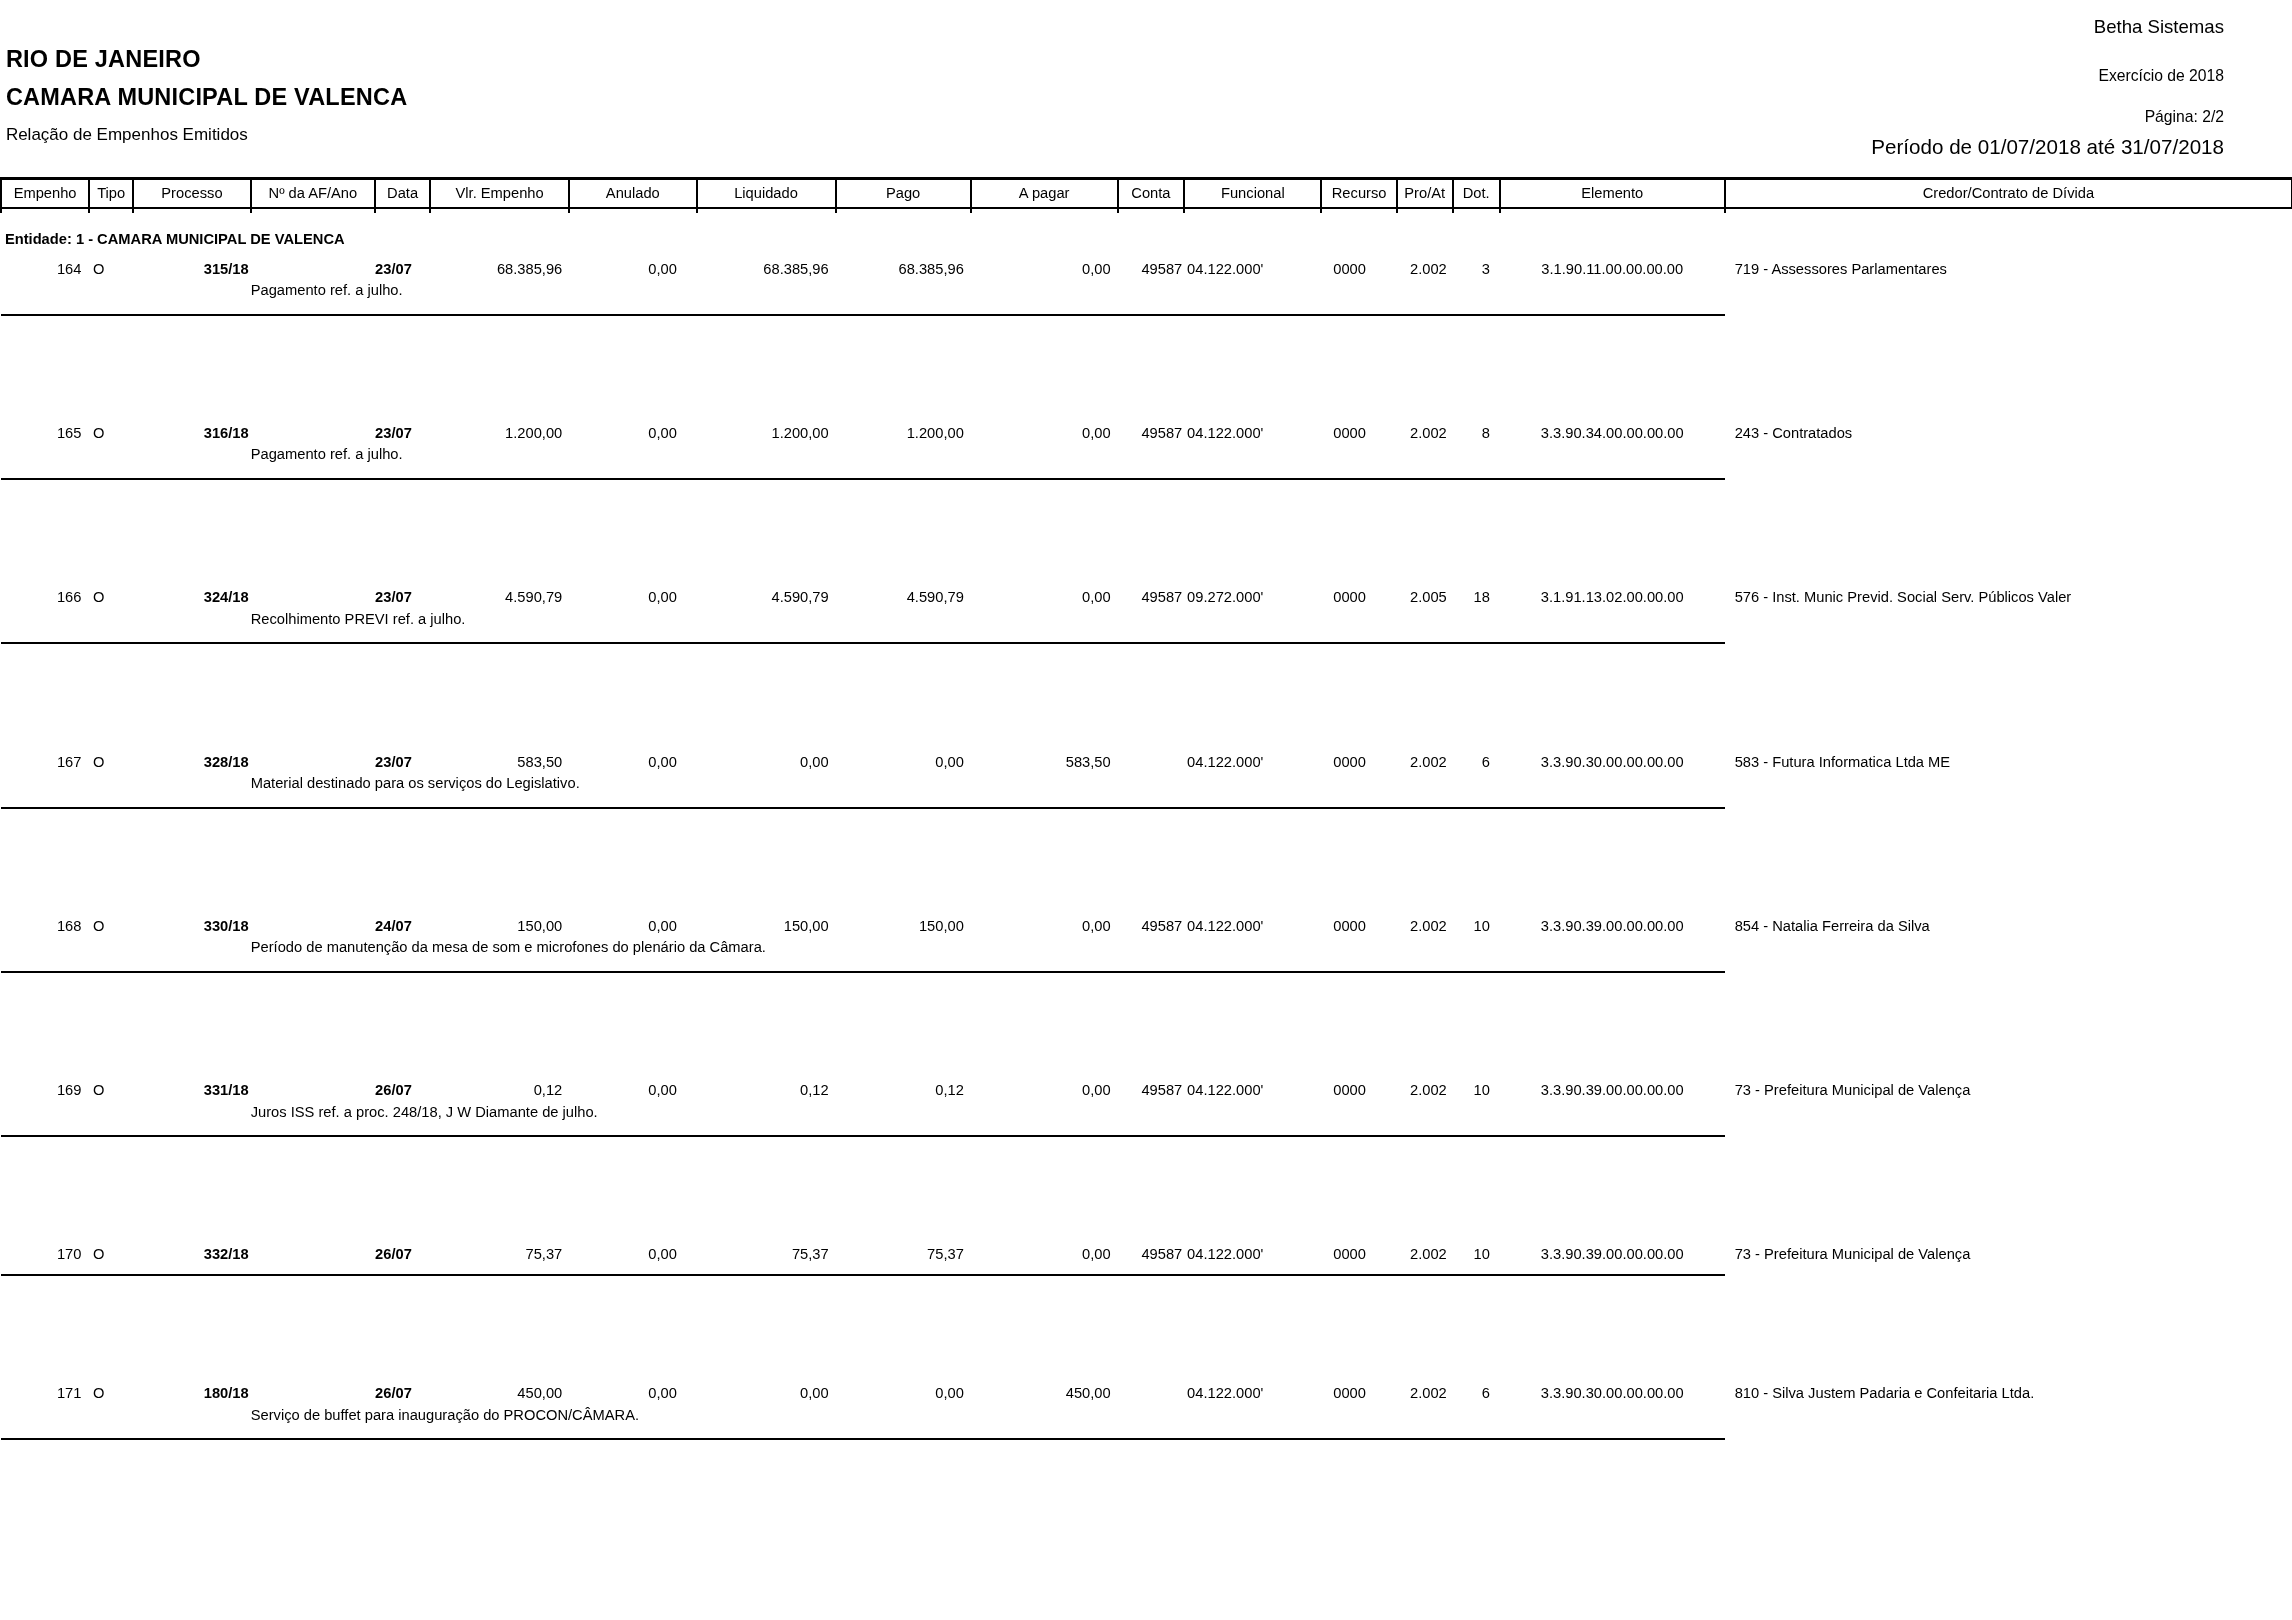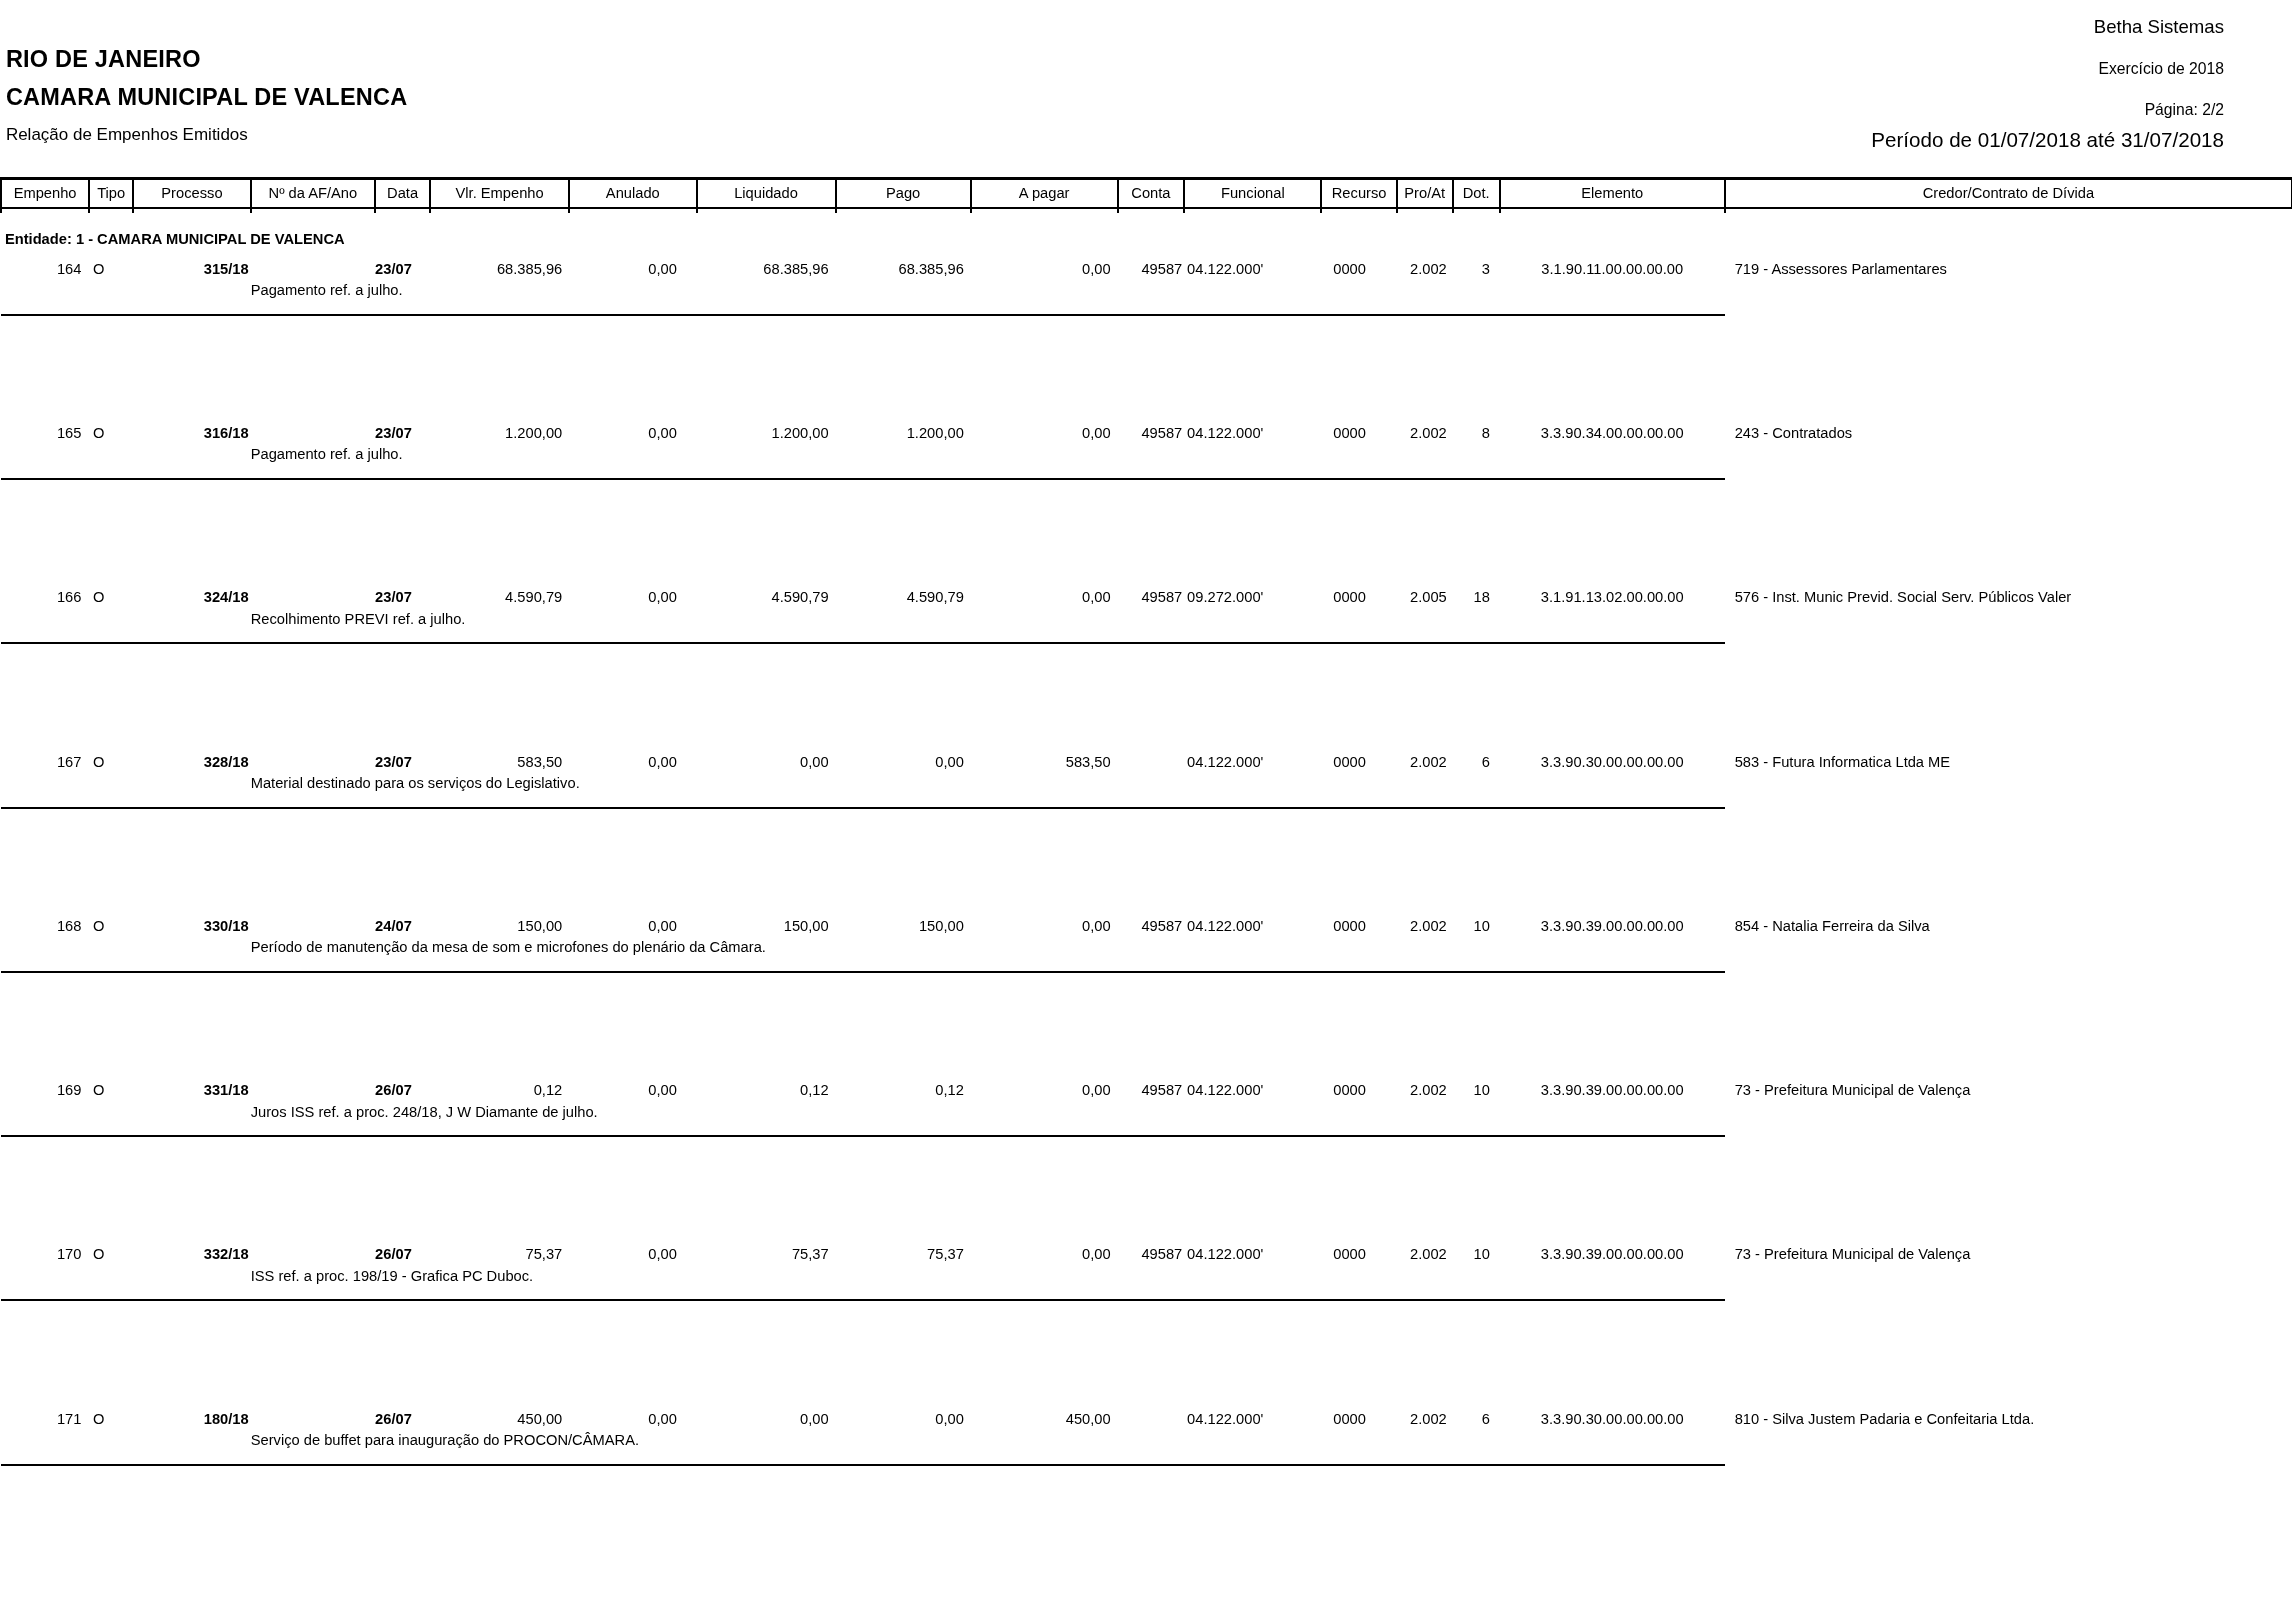--- a/index.html
+++ b/index.html
@@ -15,21 +15,21 @@
   }
   
   .header-left { position: absolute; left: 5.9px; top: 47px; }
   .org-state, .org-name {
     font-size: 23.5px; font-weight: bold; line-height: 25.5px; margin-bottom: 12.7px;
     letter-spacing: 0.2px;
   }
   .report-title { font-size: 17px; font-weight: normal; line-height: 23.5px; }
 
   .header-right { position: absolute; right: 69px; top: 15.7px; text-align: right; }
-  .vendor-name   { font-size: 18.6px; line-height: 21.6px; margin-bottom: 23px; }
+  .vendor-name   { font-size: 18.6px; line-height: 21.6px; margin-bottom: 30px; }
   .exercise-label{ font-size: 15.7px; line-height: 17.6px; margin-bottom: 23.5px; }
   .page-number   { font-size: 15.7px; line-height: 17.6px; margin-bottom: 8.8px; }
   .period-label  { font-size: 20.6px; line-height: 23.5px; }
 
   
   .report-table-wrap { position: absolute; top: 177px; left: 0; right: 0; border-radius: 27px; }
   table { width: 100%; border-collapse: collapse; table-layout: fixed; }
   td, th { padding: 0; white-space: nowrap; overflow: visible; font-size: 14.7px; }
 
   thead th {
@@ -352,24 +352,20 @@
             <td class="c-pago">75,37</td>
             <td class="c-apagar">0,00</td>
             <td class="c-conta">49587</td>
             <td class="c-funcional">04.122.000'</td>
             <td class="c-recurso">0000</td>
             <td class="c-proat">2.002</td>
             <td class="c-dot">10</td>
             <td class="c-elemento">3.3.90.39.00.00.00.00</td>
             <td class="c-credor">73 - Prefeitura Municipal de Valença</td>
           </tr>
-          <tr class="desc">
-            <td colspan="3"></td>
-            <td colspan="14" class="desc-text">ISS ref. a proc. 198/19 - Grafica PC Duboc.</td>
-          </tr>
           <tr class="rule">
             <td colspan="16" class="rule-line"></td>
             <td colspan="1"></td>
           </tr>
           <tr class="gap">
             <td colspan="17"></td>
           </tr>
           <tr class="vals">
             <td class="c-empenho">171</td>
             <td class="c-tipo">O</td>

